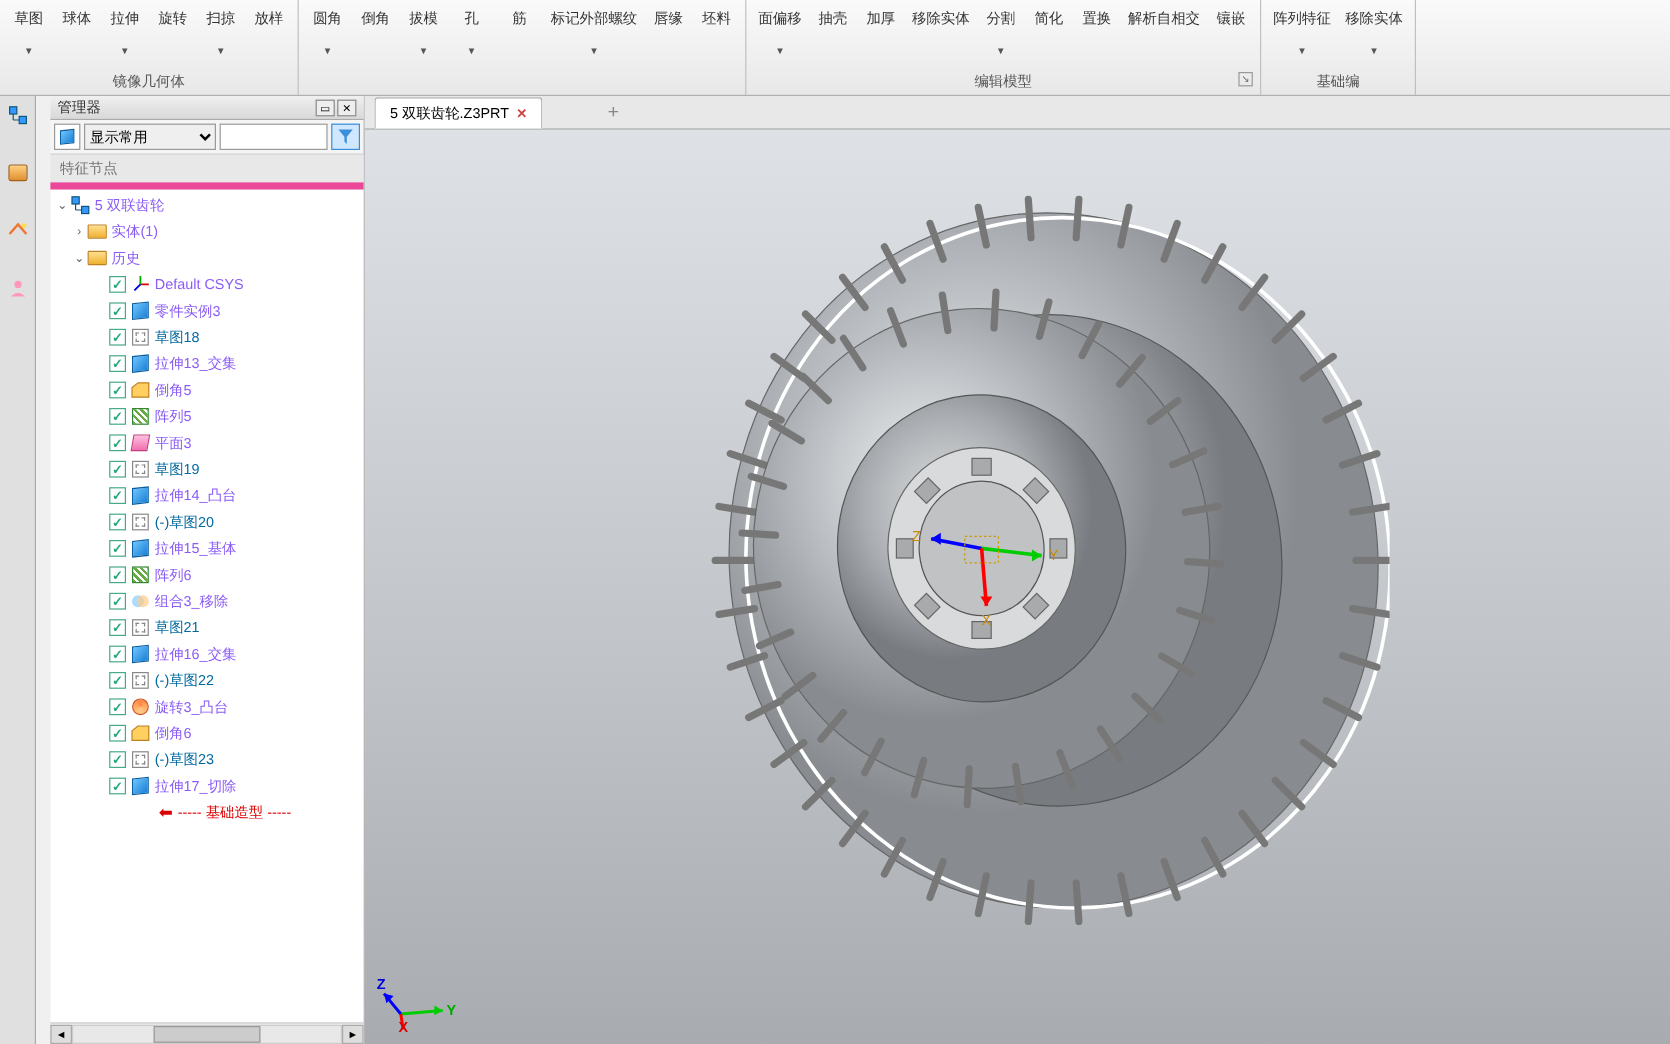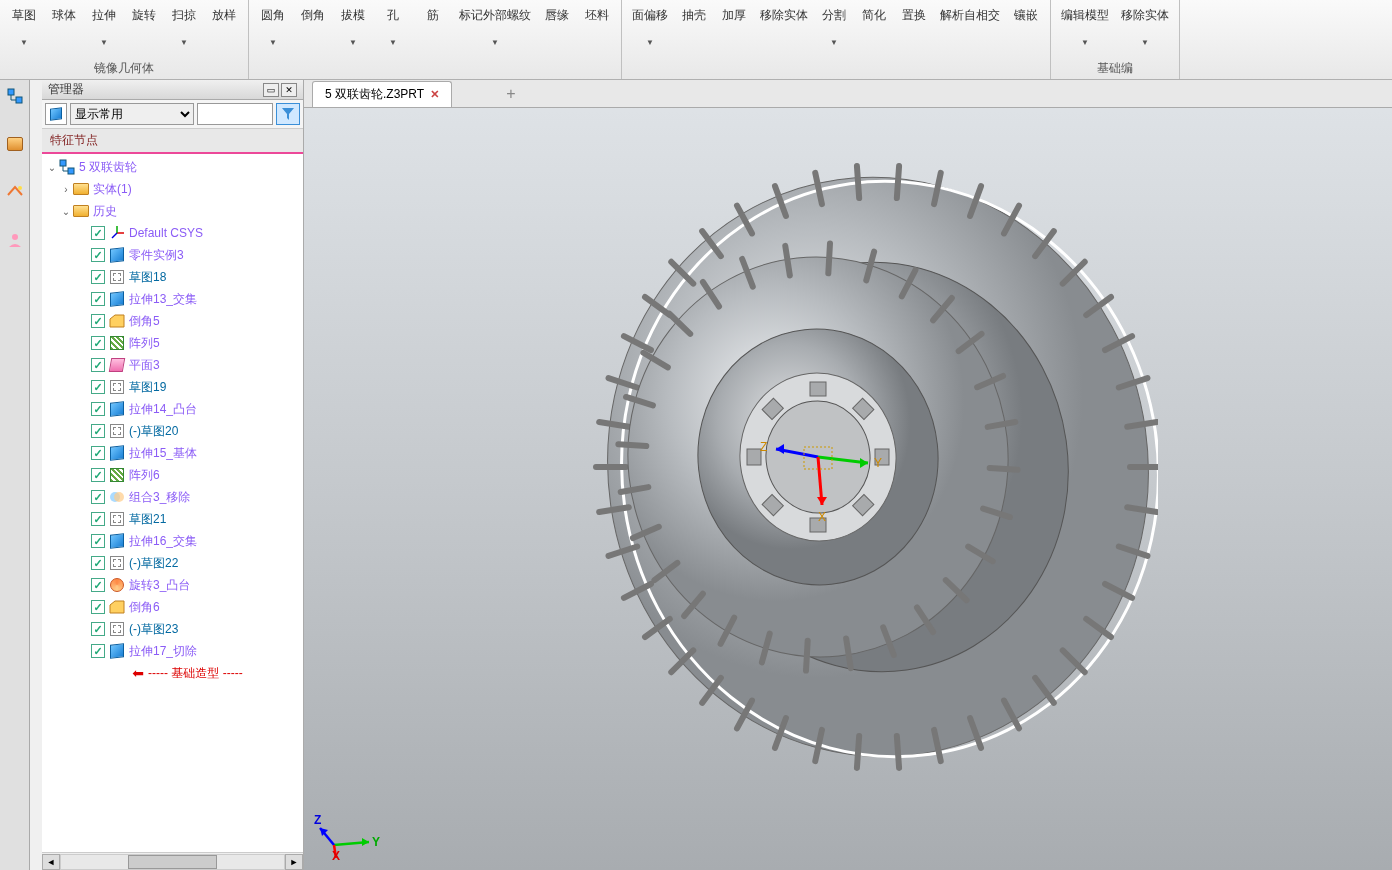--- a/index.html
+++ b/index.html
@@ -19,25 +19,25 @@
     
     .main-area { display: flex; height: calc(100% - 80px); }
     
     
     .sidebar-panel { width: 262px; background: #f5f5f5; border-right: 1px solid #aaa; display: flex; flex-direction: column; margin-left: 12px; }
     .panel-header { background: linear-gradient(#f0f0f0, #d8d8d8); border-bottom: 1px solid #aaa; padding: 2px 6px; display: flex; align-items: center; height: 20px; }
     .panel-header .title { flex: 1; color: #333; }
     .panel-header .btn { width: 16px; height: 14px; margin-left: 2px; border: 1px solid #888; background: #eee; font-size: 9px; text-align: center; line-height: 12px; cursor: pointer; }
     
     .panel-toolbar { display: flex; padding: 3px; border-bottom: 1px solid #ccc; align-items: center; gap: 3px; }
-    .panel-toolbar select { flex: 0 0 auto; width: 124px; height: 22px; border: 1px solid #999; font-size: 12px; }
+    .panel-toolbar select { flex: 0 0 auto; width: 110px; height: 22px; border: 1px solid #999; font-size: 12px; }
     .panel-toolbar input { flex: 1; height: 22px; border: 1px solid #999; padding: 0 4px; min-width: 40px; }
     .panel-toolbar .filter-btn { width: 24px; height: 22px; border: 1px solid #3a8fd8; background: #d0e8ff; display: flex; align-items: center; justify-content: center; cursor: pointer; }
     
-    .tree-header { background: #e8e8e8; padding: 3px 8px; border-bottom: 2px solid #ec4899; color: #7f1d1d; }
+    .tree-header { background: #e8e8e8; padding: 3px 8px; border-bottom: 6px solid #ec4899; color: #737373; }
     
     .vertical-toolbar { width: 30px; background: #e0e0e0; border-right: 1px solid #aaa; display: flex; flex-direction: column; padding-top: 4px; gap: 24px; align-items: center; }
     .vertical-toolbar .vbtn { width: 24px; height: 24px; border: 1px solid transparent; cursor: pointer; display: flex; align-items: center; justify-content: center; }
     
     .sidebar-container { display: flex; flex: 1; overflow: hidden; }
     .tree-container { flex: 1; overflow: auto; background: #fff; }
     
     .tree { padding: 2px 0; }
     .tree-node { display: flex; align-items: center; padding: 1px 4px; cursor: pointer; white-space: nowrap; height: 22px; }
     .tree-node .expander { width: 12px; font-size: 10px; color: #666; text-align: center; }
@@ -205,26 +205,27 @@
           <div class="icon"></div>
       <div class="label">解析自相交</div>
       <div class="dropdown-arrow">&nbsp;</div>
         </div>
         <div class="ribbon-btn">
           <div class="icon"></div>
       <div class="label">镶嵌</div>
       <div class="dropdown-arrow">&nbsp;</div>
         </div>
       </div>
+      <div class="ribbon-group-label">编辑模型<span class="dialog-launcher">↘</span></div>
     </div>
     <div class="ribbon-group">
       <div class="ribbon-items">
         <div class="ribbon-btn">
           <div class="icon"></div>
-      <div class="label">编辑模型</div>
+      <div class="label">阵列特征</div>
       <div class="dropdown-arrow">▼</div>
         </div>
         <div class="ribbon-btn">
           <div class="icon"></div>
       <div class="label">移除实体</div>
       <div class="dropdown-arrow">▼</div>
         </div>
       </div>
       <div class="ribbon-group-label">基础编</div>
     </div>

